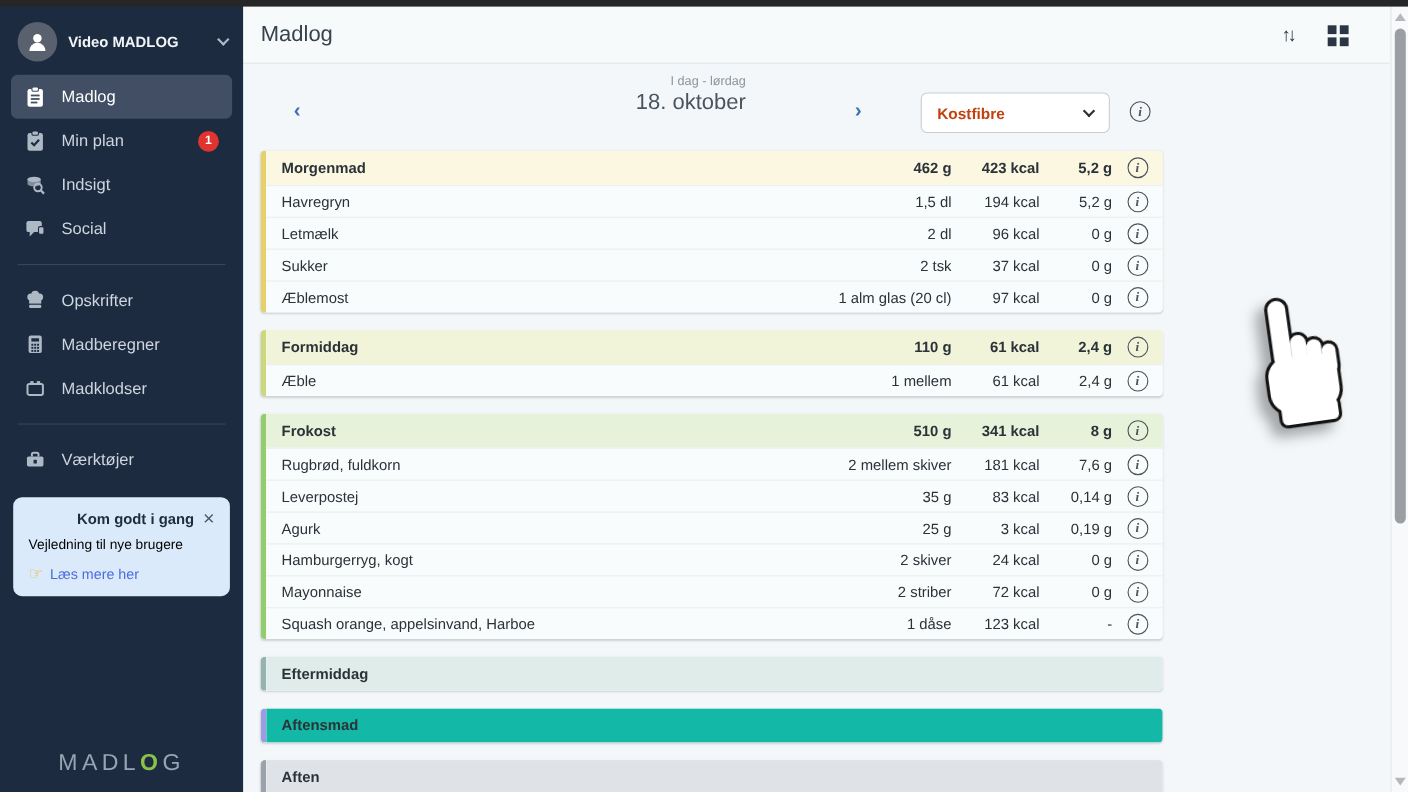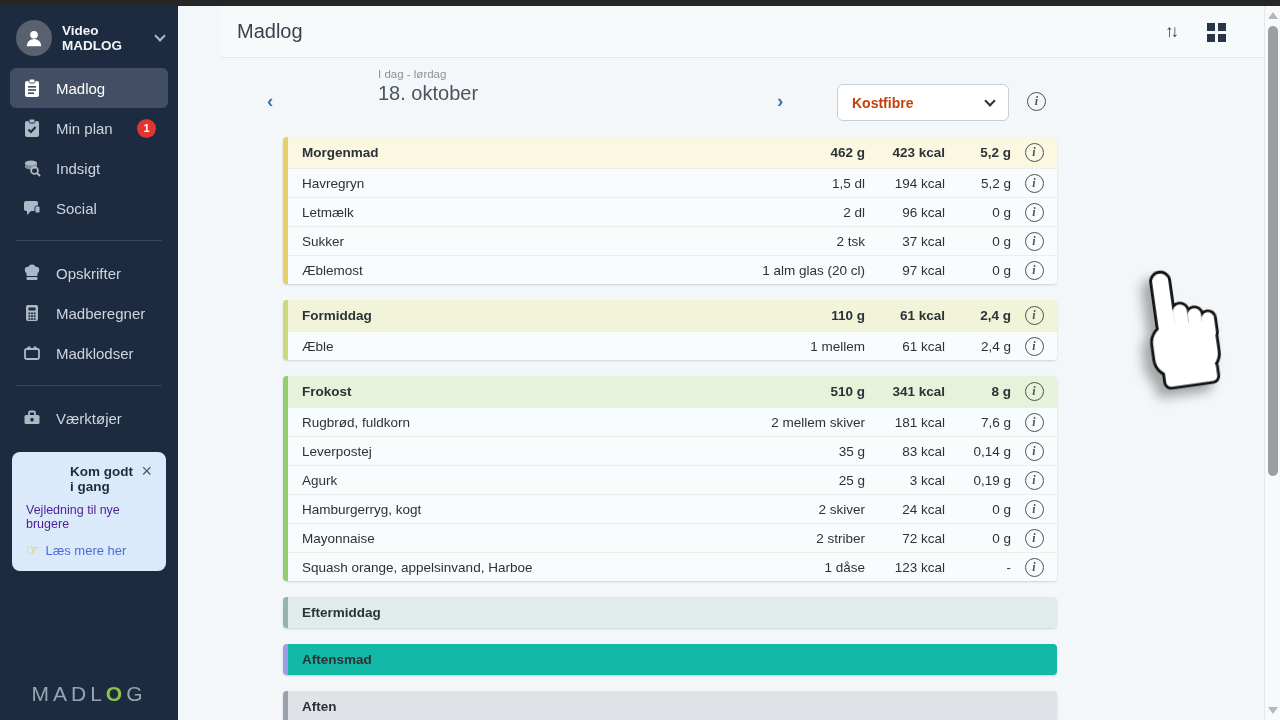--- a/index.html
+++ b/index.html
@@ -2,68 +2,68 @@
 <html><head>
 <meta charset="utf-8">
 <style>
   * { margin:0; padding:0; box-sizing:border-box; }
   html,body { width:1280px; height:720px; overflow:hidden; }
   body { position:relative; background:#f3f7f9; font-family:"Liberation Sans",sans-serif; color:#2b3238; }
 
   .top-strip { position:absolute; left:0; top:0; width:1280px; height:6px; background:#262626; z-index:60; }
 
   
-  .sidebar { position:absolute; left:0; top:0; width:178px; height:720px; background:#1d2b40; padding-top:6px; z-index:10; }
+  .sidebar { position:absolute; left:0; top:0; width:221px; height:720px; background:#1d2b40; padding-top:6px; z-index:10; }
   .profile { display:flex; align-items:center; gap:10px; padding:14px 14px 12px 16px; cursor:pointer; }
   .avatar { width:36px; height:36px; border-radius:50%; background:#58616d; display:flex; align-items:center; justify-content:center; flex:none; }
   .profile-name { color:#f2f5f8; font-size:13.5px; font-weight:bold; flex:1; }
   .chev-down { width:8px; height:8px; border-right:2px solid #aeb9c6; border-bottom:2px solid #aeb9c6; transform:rotate(45deg); margin-top:-4px; }
   .nav-item { display:flex; align-items:center; gap:14px; height:40px; margin:0 10px; padding:0 12px; border-radius:6px; color:#cdd5de; font-size:15px; cursor:pointer; }
   .nav-item.active { background:#414e64; color:#ffffff; }
   .nav-item .nicon { width:20px; height:20px; flex:none; }
   .nav-item .nlabel { flex:1; }
   .badge { width:19px; height:19px; border-radius:50%; background:#e1332f; color:#fff; font-size:11px; display:flex; align-items:center; justify-content:center; font-weight:bold; }
   .side-divider { height:1px; background:#35455e; margin:12px 16px; }
   .promo { margin:14px 12px 0; background:#dbeafb; border-radius:8px; padding:12px 12px 12px 14px; }
   .promo-head { display:flex; align-items:flex-start; }
   .promo-title { font-size:13.5px; font-weight:bold; color:#1e2b40; flex:1;padding-left:44px; }
   .promo-close { color:#4c596b; font-size:18px; line-height:14px; cursor:pointer; padding:0 2px; }
-  .promo-sub { font-size:12.5px; color:#4c1d95; margin-top:9px; }
+  .promo-sub { font-size:12.5px; color:#000000; margin-top:9px; }
   .promo-link { margin-top:10px; font-size:13px; color:#4a6bdd; cursor:pointer; display:flex; gap:6px; align-items:center; }
   .promo-link .point { color:#e6b636; font-size:15px; }
   .side-logo { position:absolute; left:0; right:0; bottom:14px; text-align:center; color:#97a4b3; font-size:21px; letter-spacing:4px; font-weight:normal; }
   .side-logo .logo-o { color:#8bc34a; font-weight:bold; }
 
   
   .main-header { position:absolute; left:221px; top:6px; width:1043px; height:52px; background:#f6fafb; border-bottom:1px solid #e2e8ea; z-index:5; }
   .main-title { position:absolute; left:16px; top:14px; font-size:20px; color:#38424c; }
   .sort-btn { position:absolute; right:88px; top:16px; font-size:17px; color:#2b3644; letter-spacing:-3px; cursor:pointer; font-weight:bold; }
   .sort-btn::before { content:"↑"; } .sort-btn::after { content:"↓"; }
   .grid-btn { position:absolute; right:38px; top:17px; width:19px; height:19px; display:grid; grid-template-columns:8px 8px; grid-template-rows:8px 8px; gap:3px; cursor:pointer; }
   .grid-btn span { background:#2b3644; }
 
   
   .content { position:absolute; left:221px; top:58px; width:1043px; height:662px; }
 
   .datebar { position:relative; height:72px; }
   .nav-chev { position:absolute; top:32px; font-size:19px; font-weight:bold; color:#3d72b5; cursor:pointer; }
   .nav-chev.prev { left:46px; } .nav-chev.next { left:556px; }
-  .date-block { position:absolute; left:157px; top:10px; width:300px; text-align:left; cursor:pointer; }
+  .date-block { position:absolute; left:157px; top:10px; width:300px; text-align:right; cursor:pointer; }
   .date-top { font-size:11.5px; color:#8a949c; }
   .date-main { font-size:20px; color:#4a545e; margin-top:2px; }
   .filter-select { position:absolute; left:616px; top:26px; width:172px; height:37px; background:#fff; border:1px solid #c7ced4; border-radius:6px; display:flex; align-items:center; padding:0 14px; cursor:pointer; }
   .filter-select .fs-label { flex:1; font-size:14px; color:#c2410c; font-weight:bold; }
   .filter-select .chev-down { border-color:#2b3238; }
   .filter-info { position:absolute; left:806px; top:34px; }
 
   .info-icon { width:19px; height:19px; border:1.5px solid #4c5359; border-radius:50%; display:flex; align-items:center; justify-content:center; color:#4c5359; cursor:pointer; flex:none; }
   .info-icon::after { content:"i"; font-family:"Liberation Serif",serif; font-style:italic; font-size:12px; font-weight:bold; }
 
   .meal-list { position:absolute; left:16px; top:79px; width:820px; }
-  .meal-card { border-radius:4px; overflow:hidden; margin-bottom:16px; box-shadow:0 1px 2px rgba(0,0,0,0.15); background:#f8fcfc; border-left:5px solid #404040;margin-left:46px; }
+  .meal-card { border-radius:4px; overflow:hidden; margin-bottom:16px; box-shadow:0 1px 2px rgba(0,0,0,0.15); background:#f8fcfc; border-left:5px solid #404040; }
   .meal-row { display:grid; grid-template-columns:1fr 200px 80px 66px 46px; align-items:center; height:29px; padding-left:14px; font-size:13.5px; background:#f8fcfc; border-top:1px solid #ededed; }
   .meal-row:first-child { border-top:none; }
   .meal-row .c-amount,.meal-row .c-kcal,.meal-row .c-metric { text-align:right; }
   .meal-row .c-info { display:flex; justify-content:center; }
   .meal-row.head { height:31px; font-weight:bold; }
   .theme-yellow { border-left-color:#e7cf6a; } .theme-yellow .head { background:#fbf7e0; }
   .theme-lime { border-left-color:#ccd87c; } .theme-lime .head { background:#f1f4d9; }
   .theme-green { border-left-color:#92ce6c; } .theme-green .head { background:#e6f2d9; }
   .bar-card { height:31px; }
   .theme-teal { border-left-color:#93b5ae; } .theme-teal .head { background:#dfecea; }

